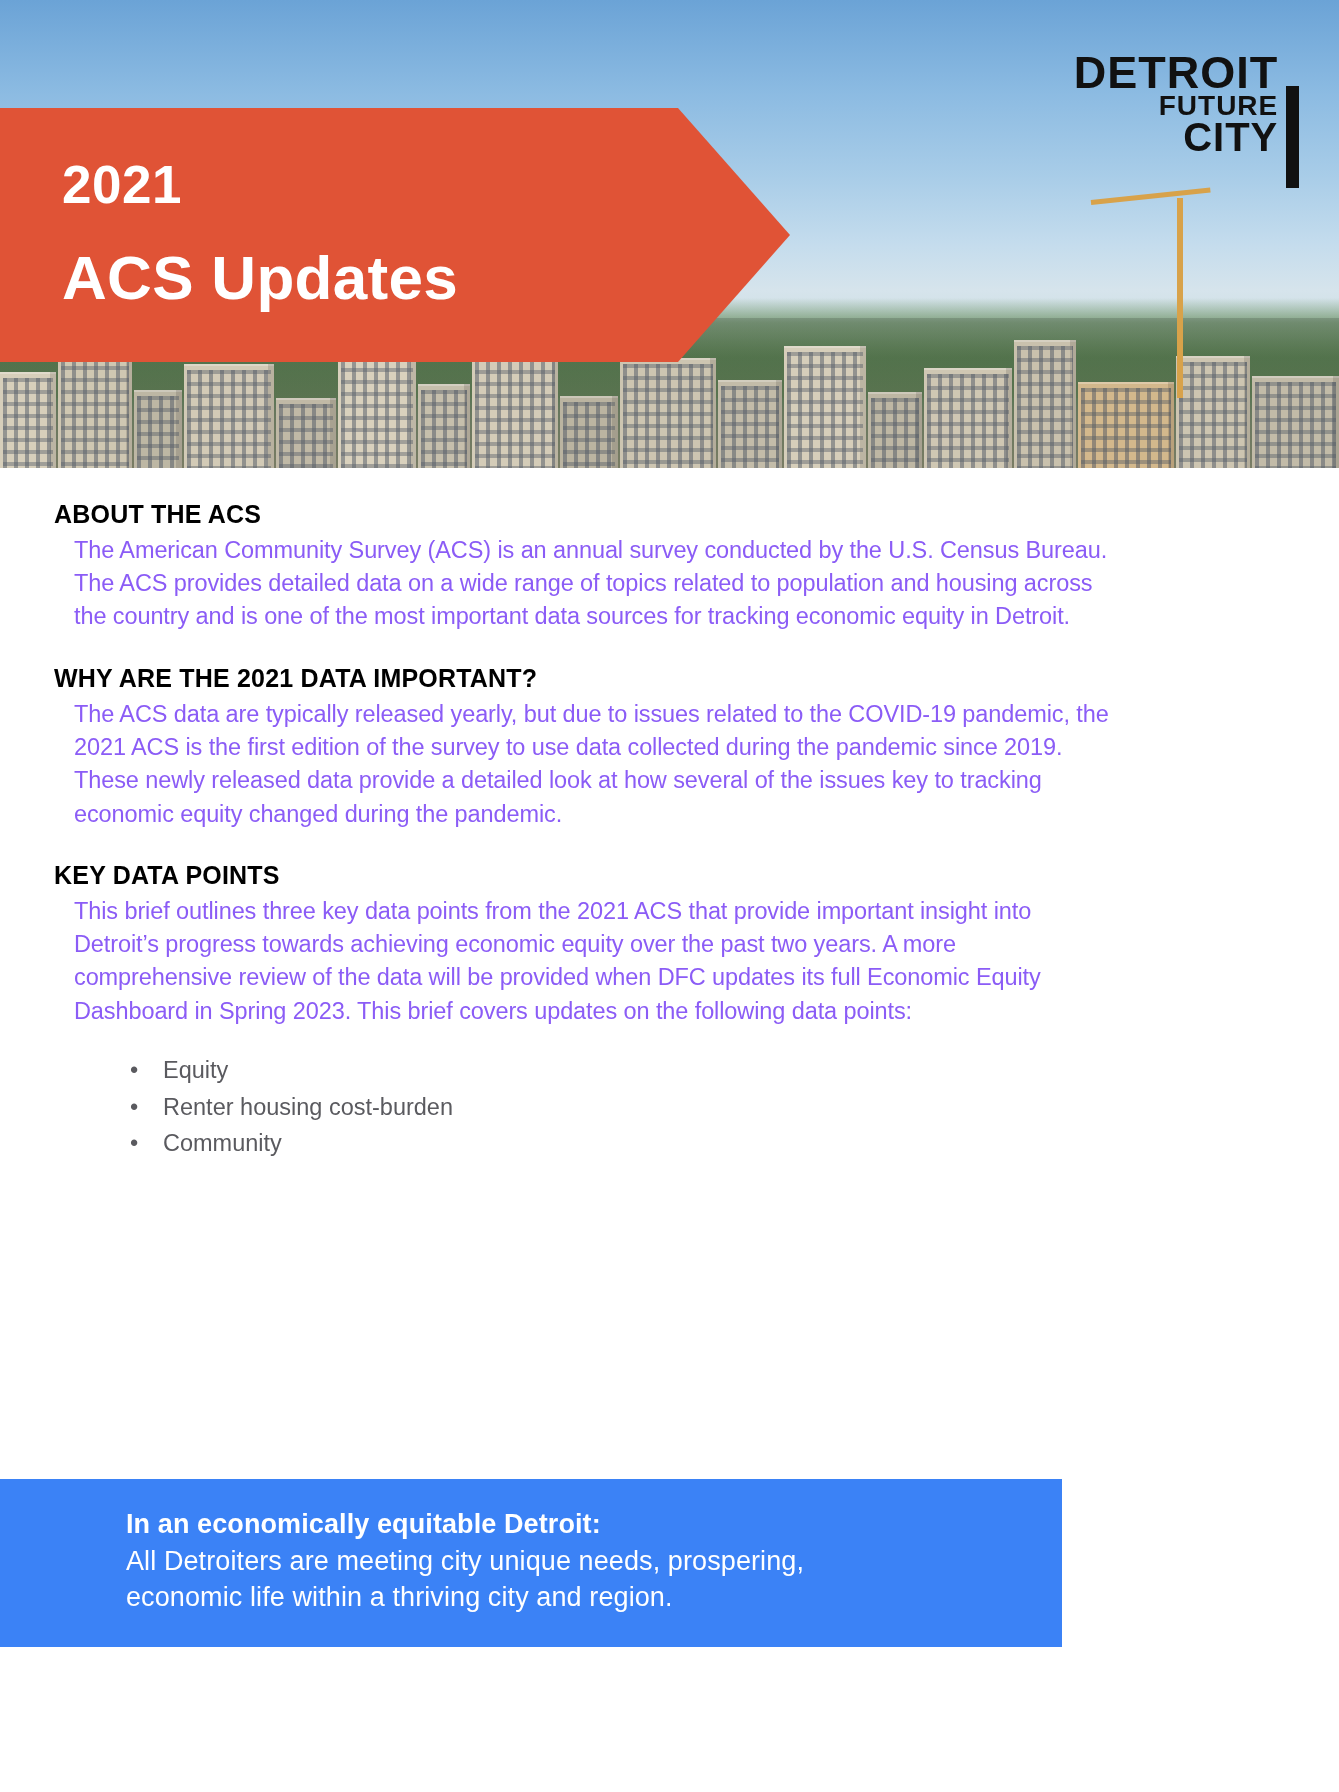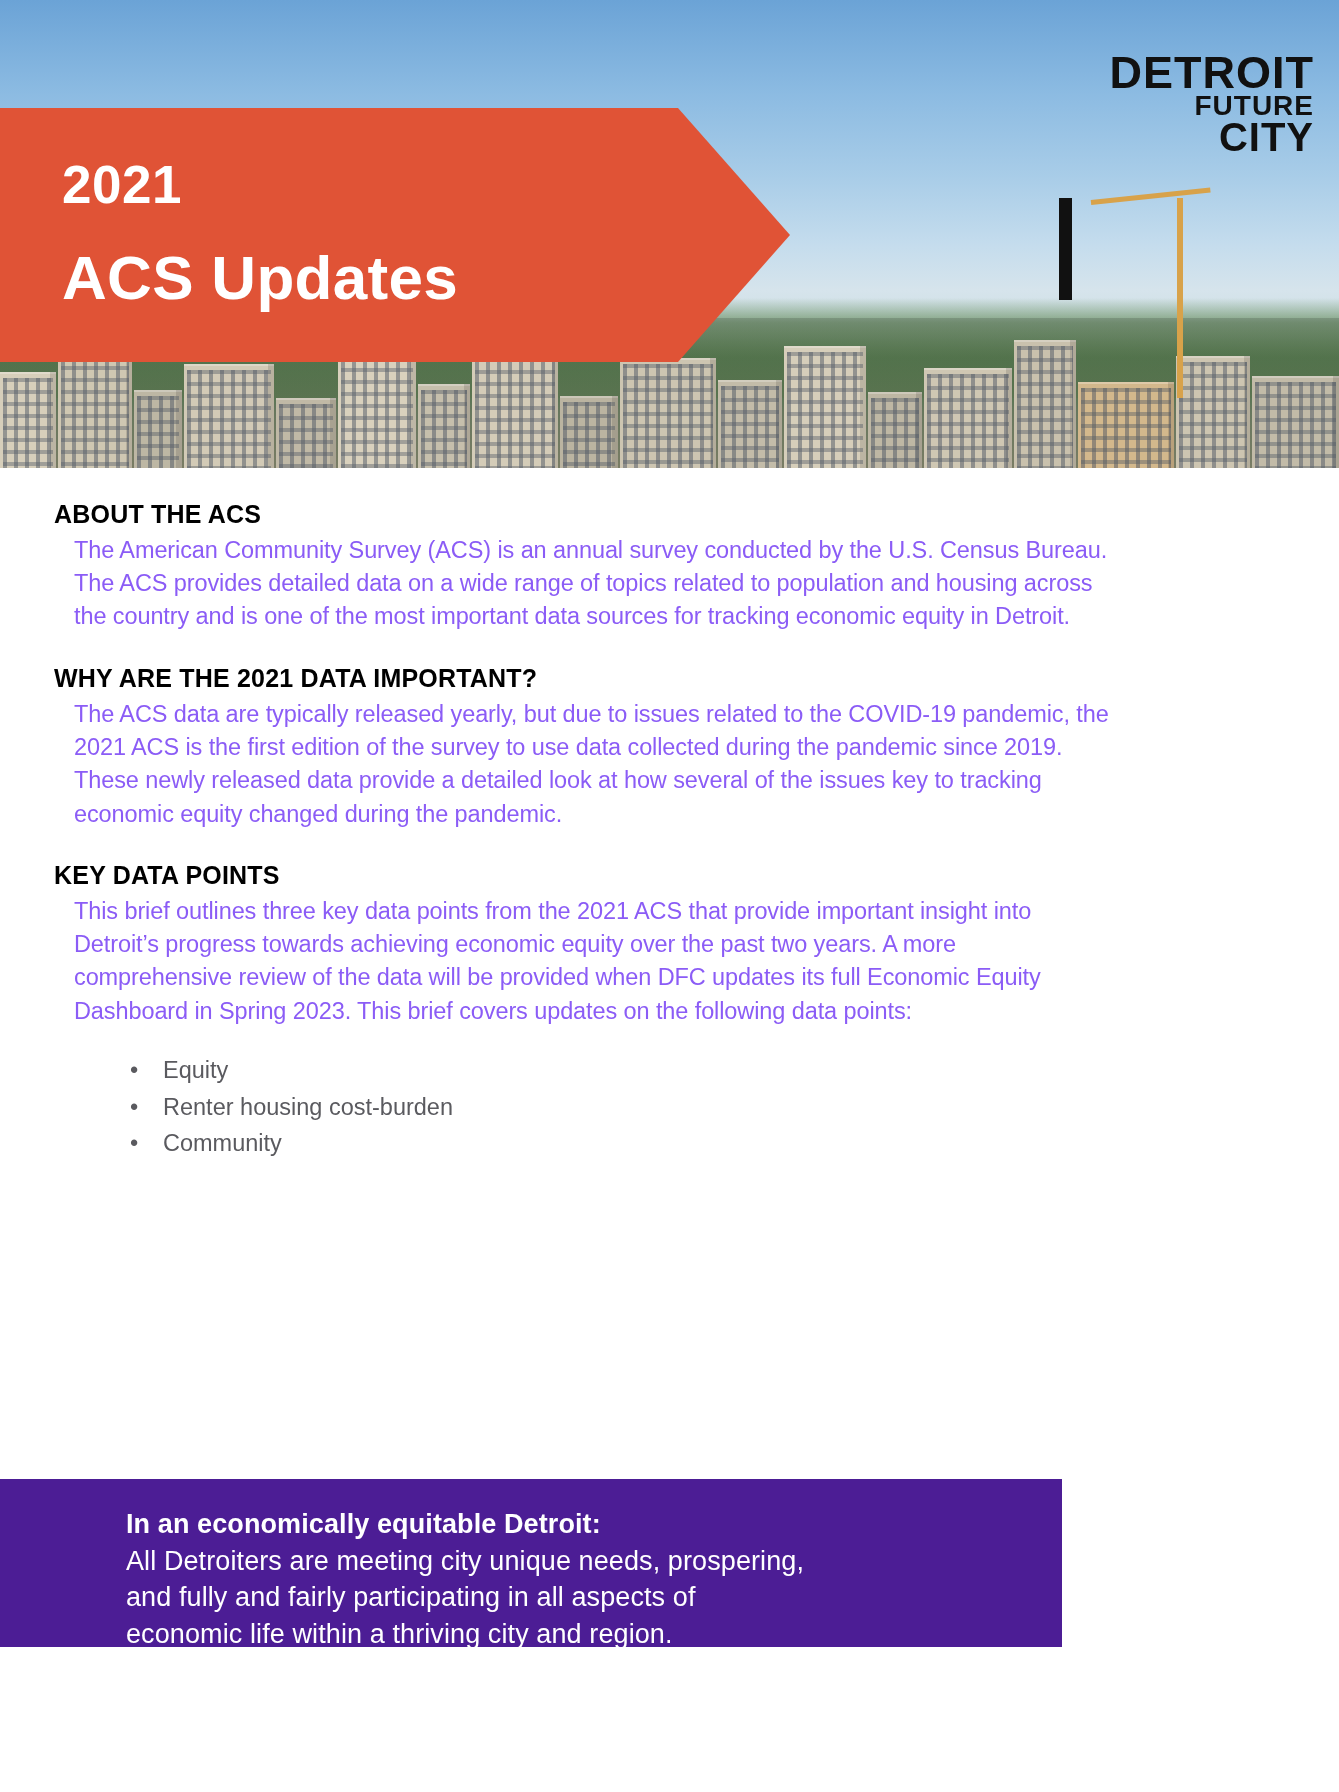--- a/index.html
+++ b/index.html
@@ -139,23 +139,22 @@
     font-weight: 700;
     letter-spacing: 1px;
     font-size: 45px;
     font-stretch: condensed;
     transform: scaleX(1.0);
     display: block;
   }
   .logo-row {
     display: flex;
     align-items: stretch;
-    justify-content: space-between;
+    justify-content: center;
     gap: 8px;
-    flex-direction: column;
   }
   .logo-words { text-align: right; }
   .logo-bar {
     width: 13px;
     background: #111111;
     margin-top: 34px;
     margin-bottom: 2px;
     height: 102px;
   }
 
@@ -204,21 +203,21 @@
     color: #5a5a5f;
   }
 
   
   .callout {
     position: absolute;
     left: 0;
     top: 1479px;
     width: 1062px;
     height: 168px;
-    background: #4c1d95;
+    background: #3b82f6;
     color: #ffffff;
     padding: 28px 39px 20px 126px;
   }
   .callout-lead {
     font-size: 27px;
     font-weight: 700;
     line-height: 1.32;
     letter-spacing: 0.1px;
   }
   .callout-body {
@@ -307,17 +306,16 @@
           <span class="dot">•</span>
           <span>Community</span>
         </div>
       </div>
     </div>
   </div>
 
   <div class="callout">
     <div class="callout-lead">In an economically equitable Detroit:</div>
     <div class="callout-body">All Detroiters are meeting city unique needs, prospering,</div>
-    <div class="callout-body">and fully and fairly participating in all aspects of</div>
     <div class="callout-body">economic life within a thriving city and region.</div>
   </div>
 
 </div>
 
 </body></html>

